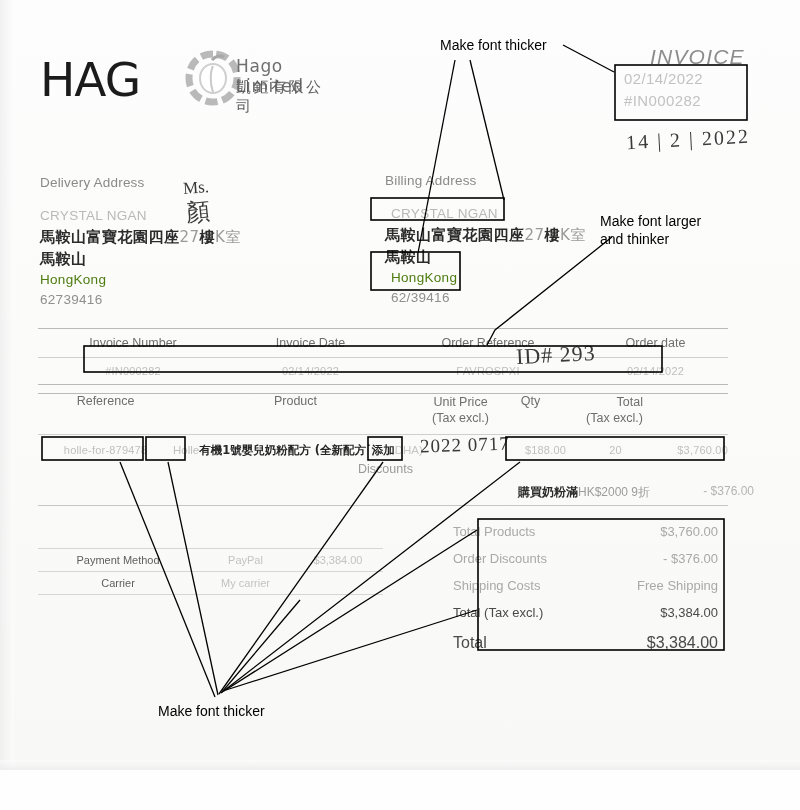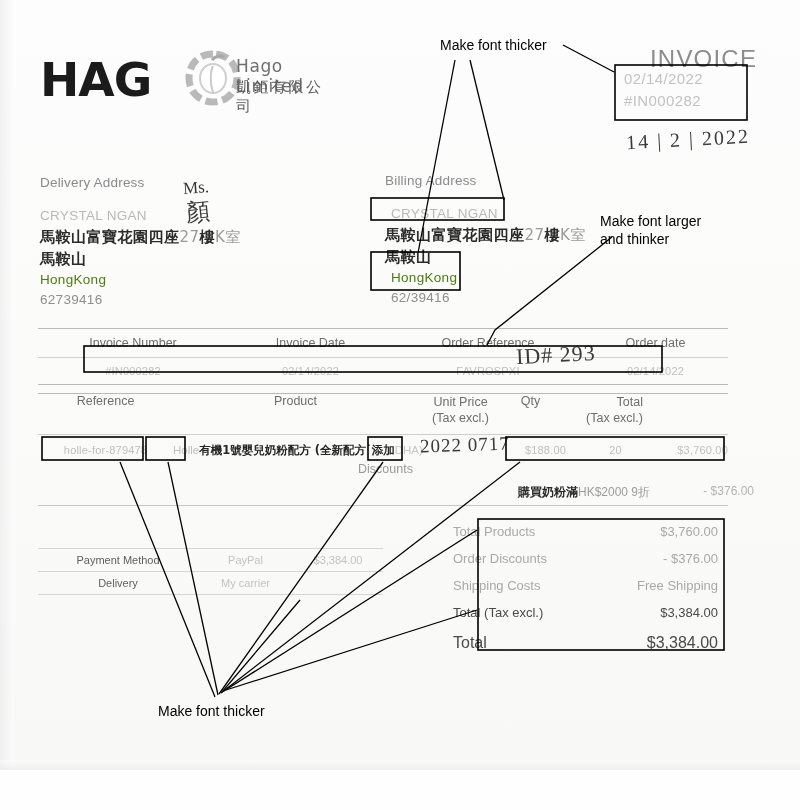--- a/index.html
+++ b/index.html
@@ -20,40 +20,40 @@
     background:linear-gradient(180deg,#fdfdfd 0%,#fbfbfa 45%,#f8f8f7 100%);
   }
   .scan-edge-l{position:absolute;left:0;top:0;width:14px;height:770px;background:linear-gradient(90deg,#ececec,#fdfdfd);opacity:.7;}
   .scan-edge-b{position:absolute;left:0;top:760px;width:800px;height:10px;background:linear-gradient(180deg,#fdfdfd,#e9e9e9);opacity:.6;}
 
   
   .logo-wrap{position:absolute;left:40px;top:50px;width:300px;height:62px;}
   .logo-hag{
     position:absolute;left:0;top:2px;
     font-family:"DejaVu Sans",sans-serif;
-    font-weight:bold;font-size:47px;letter-spacing:-1px;color:#1b1b1b;
+    font-weight:normal;font-size:47px;letter-spacing:-1px;color:#1b1b1b;
   }
   .logo-mark{
     position:absolute;left:143px;top:0px;width:60px;height:56px;
   }
   .logo-en{
     position:absolute;left:196px;top:6px;
     font-size:17px;color:#6f6f6f;letter-spacing:.6px;
     font-family:"DejaVu Sans",sans-serif;
   }
   .logo-cn{
     position:absolute;left:196px;top:28px;
     font-size:15px;color:#5d5d5d;letter-spacing:2.5px;
     font-family:"DejaVu Sans",sans-serif;
   }
 
   
   .inv-title{
     position:absolute;left:650px;top:45px;
-    font-size:24px;color:#8c8c8c;letter-spacing:1.2px;
+    font-size:21px;color:#8c8c8c;letter-spacing:1.2px;font-style:italic;
   }
   .inv-meta{
     position:absolute;left:616px;top:68px;width:130px;
     text-align:left;
   }
   .inv-meta div{
     font-size:15px;color:#c2c2c2;letter-spacing:.4px;line-height:22px;
     padding-left:8px;
   }
 
@@ -212,21 +212,21 @@
   </div>
   <div style="position:absolute;left:38px;top:505px;width:690px;border-top:1.5px solid #c6c6c6"></div>
 
   <div class="tbl" id="payment-table">
     <div class="pay-row">
       <div class="pay-lbl">Payment Method</div>
       <div class="pay-v1">PayPal</div>
       <div class="pay-v2">$3,384.00</div>
     </div>
     <div class="pay-row">
-      <div class="pay-lbl">Delivery</div>
+      <div class="pay-lbl">Carrier</div>
       <div class="pay-v1">My carrier</div>
       <div class="pay-v2"></div>
     </div>
   </div>
 
   <div id="totals-panel">
     <div class="tot-row">
       <span class="lbl">Total Products</span>
       <span class="val">$3,760.00</span>
     </div>

